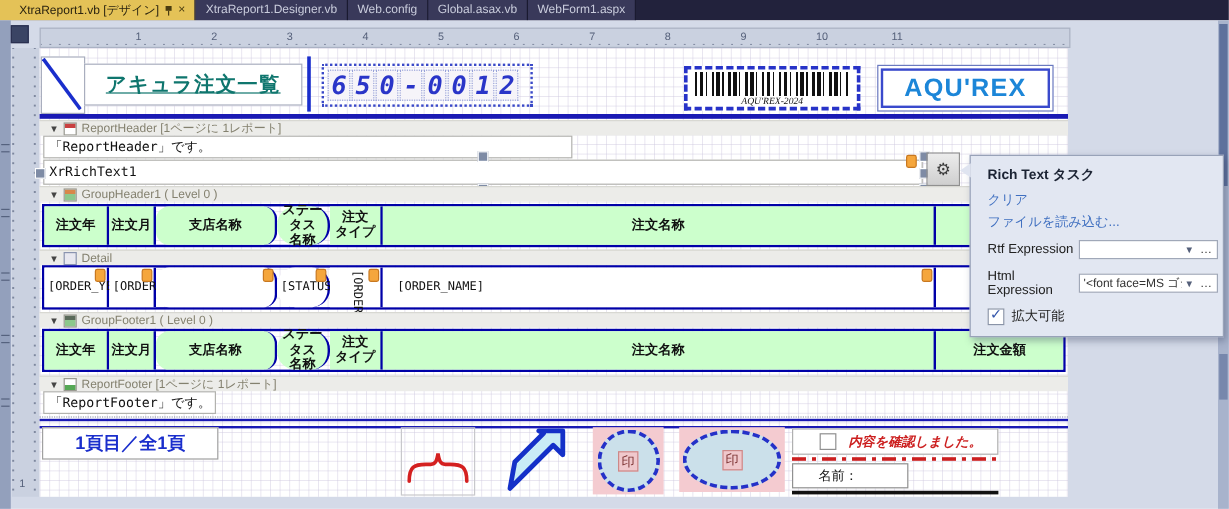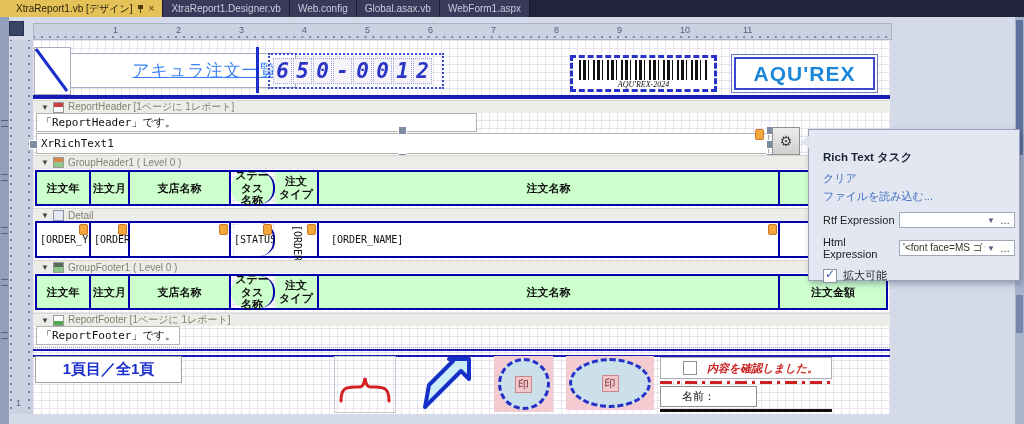--- a/index.html
+++ b/index.html
@@ -32,21 +32,21 @@
                      linear-gradient(to bottom,rgba(205,198,222,.45) 1px,transparent 1px);
     background-size:8px 8px;}
   #rscroll{left:1015px;top:17px;width:9px;height:407px;background:#a8b3cc;}
   #rthumb{left:1016px;top:20px;width:7px;height:135px;background:#5e719c;}
   #rthumb2{left:1016px;top:295px;width:7px;height:38px;background:#7787ac;}
   
   .box{border:1px solid #a9aebe;background:#fff;}
   #diag{left:34px;top:47px;width:35px;height:46px;}
   #diag svg{display:block;}
   #title{left:70px;top:53px;width:180px;height:33px;display:flex;align-items:center;justify-content:center;
-    font-size:17px;font-weight:normal;color:#3b82f6;text-decoration:underline;letter-spacing:1px;padding-left:44px;}
+    font-size:17px;font-weight:bold;color:#0f766e;text-decoration:underline;letter-spacing:1px;}
   #vline{left:256px;top:47px;width:3px;height:46px;background:#1a2ecc;}
   #zip{left:268px;top:53px;width:169px;height:32px;border:2px dotted #3a49c8;display:flex;align-items:center;padding-left:3px;gap:1px;}
   #zip span{display:inline-block;width:17px;text-align:center;font-family:"DejaVu Sans Mono",monospace;
     font-weight:bold;font-style:italic;font-size:21px;color:#2a35c8;border:1px dotted #98a2d8;background:#f6f4f9;}
   #barcode{left:570px;top:55px;width:147px;height:37px;border:3px dashed #2733c8;background:#fff;box-sizing:border-box;}
   #bstripes{margin:2px 6px 0 6px;height:20px;
     background:repeating-linear-gradient(90deg,#111 0 2px,#fff 2px 4px,#111 4px 7px,#fff 7px 9px,#111 9px 10px,#fff 10px 14px);}
   #bcaption{text-align:center;font-size:8px;font-style:italic;font-family:"Liberation Serif","DejaVu Serif",serif;color:#111;}
   #logo{left:731px;top:54px;width:147px;height:39px;border:1px solid #6a79c0;background:#fff;box-sizing:border-box;padding:2px;}
   #logo .inner{border:2px solid #3a4acc;height:100%;box-sizing:border-box;display:flex;align-items:center;justify-content:center;
@@ -71,21 +71,21 @@
   .stag{position:absolute;width:7px;height:9px;background:#f5a63c;border:1px solid #c87820;border-radius:2px;}
   #gearbtn{left:772px;top:127px;width:26px;height:26px;background:linear-gradient(#ececec,#cfcfcf);
     border:1px solid #909090;display:flex;align-items:center;justify-content:center;font-size:14px;color:#3c3c3c;}
   
   .trow{left:35px;width:853px;display:flex;border:2px solid #0000a8;box-sizing:border-box;}
   .trow .c{border-right:2px solid #0000a8;box-sizing:border-box;display:flex;align-items:center;justify-content:center;}
   .trow .c:last-child{border-right:none;flex:1;}
   .green .c{background:#ccffcc;font-size:11px;font-weight:bold;color:#111;text-align:center;white-space:pre-line;line-height:1.15;}
   .white .c{background:#fff;font-family:"DejaVu Sans Mono",monospace;font-size:10px;color:#111;
     justify-content:flex-start;padding-left:3px;position:relative;}
-  .w0{width:54px;}.w1{width:39px;}.w2{width:101px;}.w3{width:44px;border-radius:15px;}.w4{width:44px;}.w5{width:461px;}
+  .w0{width:54px;}.w1{width:39px;}.w2{width:101px;border-radius:11px;}.w3{width:44px;border-radius:15px;}.w4{width:44px;}.w5{width:461px;}
   .vtext{writing-mode:vertical-rl;padding-left:0;justify-content:flex-start;padding-top:2px;}
   .white .c .stag{top:1px;right:1px;}
   
   #pageinfo{left:35px;top:356px;width:145px;height:25px;border:1px solid #a0a0a0;display:flex;align-items:center;justify-content:center;
     font-size:15px;font-weight:bold;color:#1a2ecc;background:#fff;}
   .shapebox{border:1px solid #c8c8cc;background:transparent;}
   #stamp1{left:494px;top:356px;width:59px;height:56px;background:#f4cbd0;display:flex;align-items:center;justify-content:center;}
   #stamp1 .seal{width:46px;height:46px;border:3px dashed #2431c8;border-radius:50%;background:#cbe0ea;
     display:flex;align-items:center;justify-content:center;}
   #stamp2{left:566px;top:356px;width:88px;height:54px;background:#f4cbd0;display:flex;align-items:center;justify-content:center;}
@@ -97,21 +97,21 @@
   #confirm .cbx{width:12px;height:12px;border:1px solid #909090;background:#fff;}
   #confirm .ctext{font-size:11px;font-weight:bold;font-style:italic;color:#cc2020;}
   #redline{left:660px;top:381px;width:172px;height:3px;
     background:repeating-linear-gradient(90deg,#cc2020 0 12px,transparent 12px 17px,#cc2020 17px 20px,transparent 20px 25px);}
   #namebox{left:660px;top:386px;width:97px;height:21px;border:1px solid #909090;background:#fff;
     display:flex;align-items:center;padding-left:21px;box-sizing:border-box;font-size:11px;color:#111;}
   #blackline{left:660px;top:409px;width:172px;height:3px;background:#111;}
   
   #popup{left:808px;top:129px;width:210px;height:150px;background:#e2e7f2;border:1px solid #98a2b8;
     box-shadow:2px 3px 6px rgba(40,50,80,.35);z-index:60;font-size:11px;color:#222;}
-  #popup .ptitle{font-weight:bold;font-size:11.5px;color:#1b2333;margin:20px 0 6px 14px;}
+  #popup .ptitle{font-weight:bold;font-size:11.5px;color:#1b2333;margin:8px 0 6px 14px;}
   #popup .plink{color:#3f6fc0;margin:3px 0 0 14px;cursor:pointer;}
   .frow{display:flex;align-items:center;margin:8px 4px 0 4px;}
   .frow .flabel{width:86px;padding-left:10px;box-sizing:border-box;}
   .ffield{flex:1;height:16px;background:#fff;border:1px solid #a0a8b8;display:flex;align-items:center;
     font-size:10px;overflow:hidden;white-space:nowrap;padding-left:3px;box-sizing:border-box;}
   .ffield .fval{flex:1;overflow:hidden;color:#333;}
   .fdrop{color:#55607a;font-size:8px;padding:0 2px;}
   .fell{color:#333;font-size:10px;padding:0 3px;letter-spacing:1px;}
   .crow{display:flex;align-items:center;gap:6px;margin:8px 0 0 14px;}
   .cb{width:12px;height:12px;border:1px solid #8a94a8;background:#fff;position:relative;}

